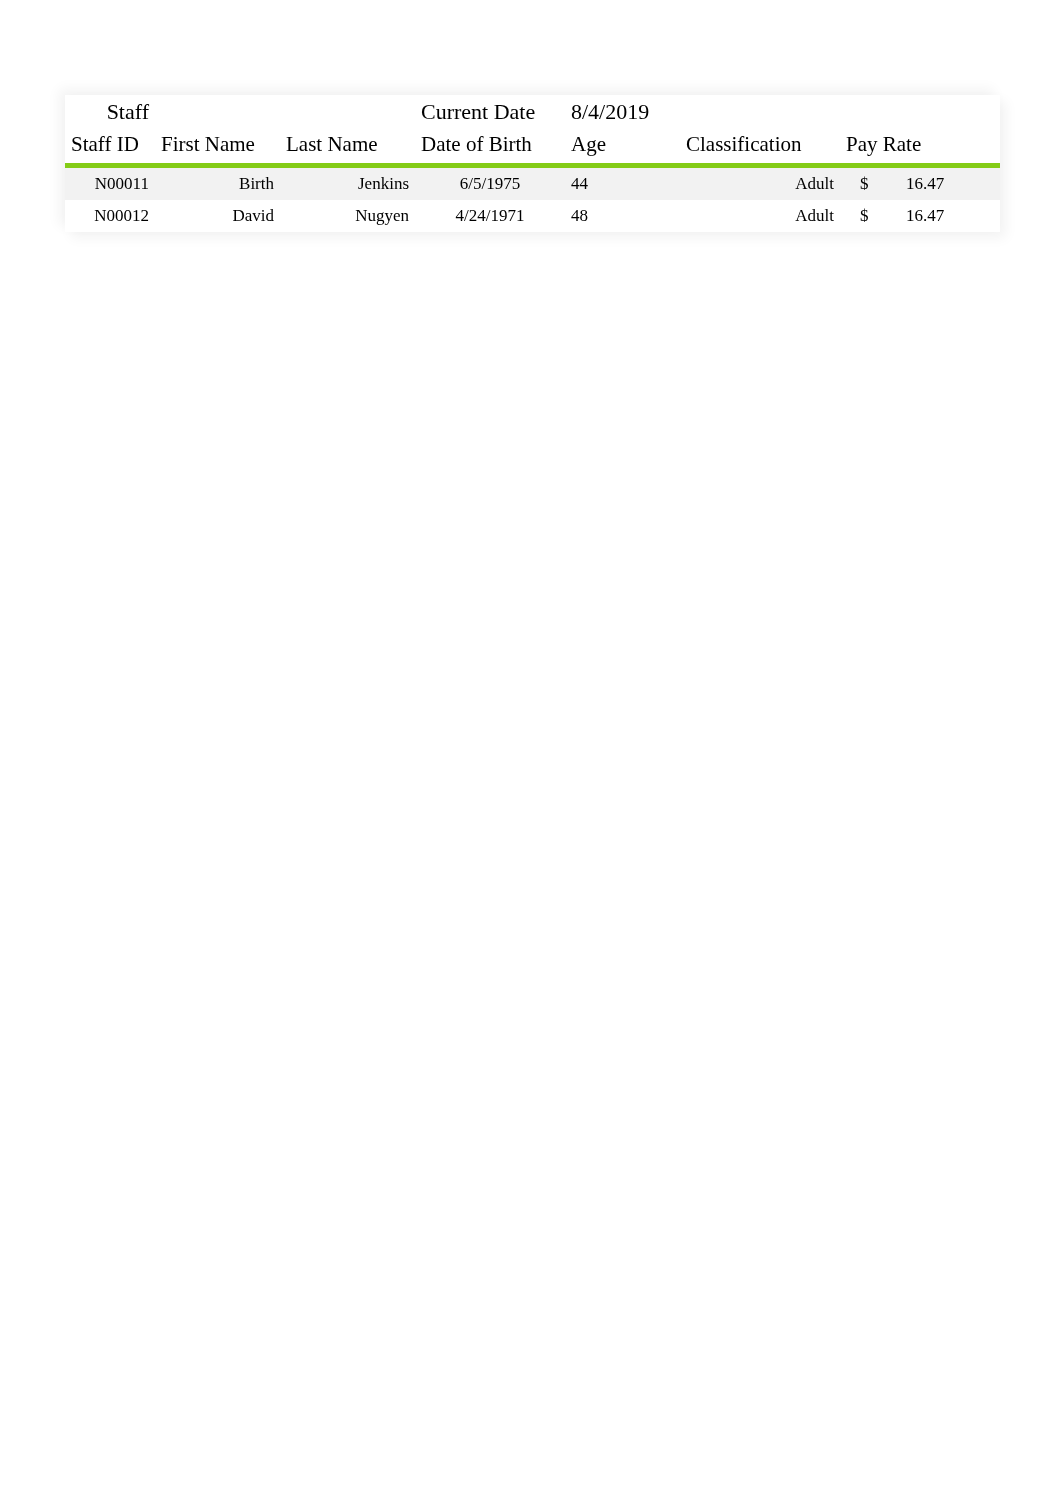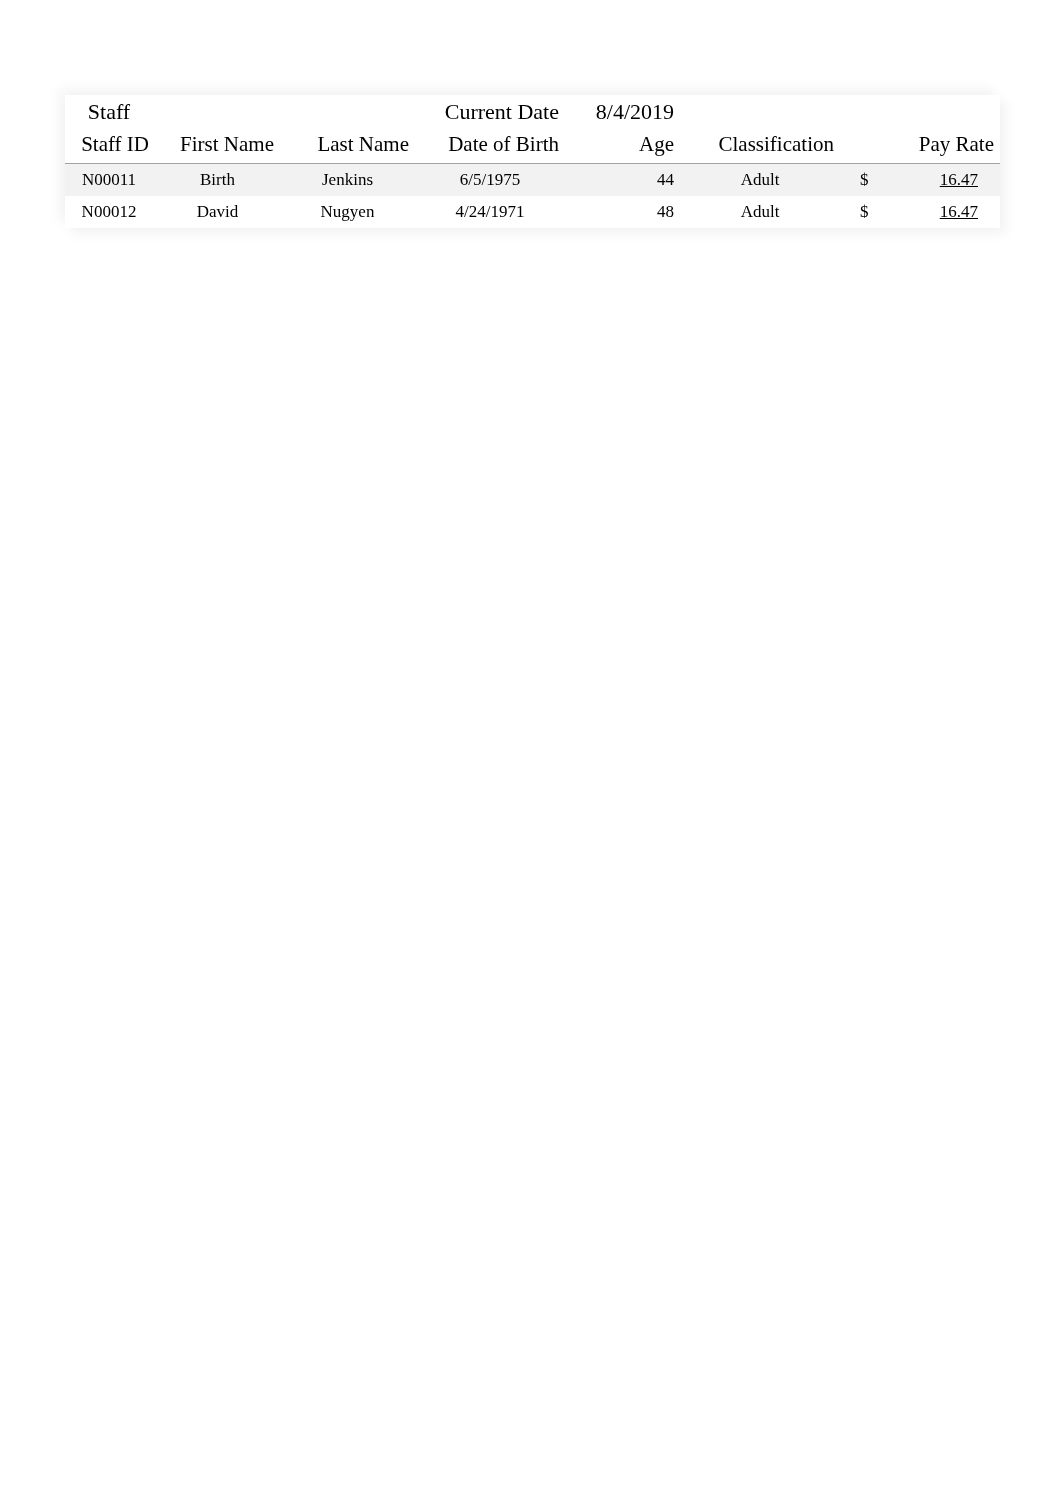--- a/index.html
+++ b/index.html
@@ -37,39 +37,39 @@
 
   
   tr.title td {
     font-size: 22px;
     padding-top: 4px;
     padding-bottom: 2px;
   }
   
   tr.header td {
     font-size: 21px;
-    border-bottom: 1px solid #84cc16;
+    border-bottom: 5px solid #84cc16;
     padding-bottom: 6px;
   }
   
   tr.data td {
     font-size: 17px;
     padding-top: 6px;
     padding-bottom: 6px;
   }
   tr.data:nth-of-type(odd) td { background: #f2f2f2; }
   tr.data:nth-of-type(even) td { background: #ffffff; }
 
-  .al { text-align: center; }
+  .al { text-align: right; }
   .ar { text-align: center; }
-  .ac { text-align: right; margin-top: 44px; }
+  .ac { text-align: left; margin-top: 44px; }
 
   td.staff-id { padding-left: 4px; }
   td.cur-sym { text-align: left; padding-left: 20px; }
-  td.rate { text-align: right; padding-right: 22px; text-decoration: underline; }
+  td.rate { padding-right: 22px; }
 
   
   .shadow-wrap {
     width: 935px;
     box-shadow:
       -6px -6px 12px rgba(0,0,0,0.05),
        6px  6px 12px rgba(0,0,0,0.05);
   }
 </style>
 </head>

